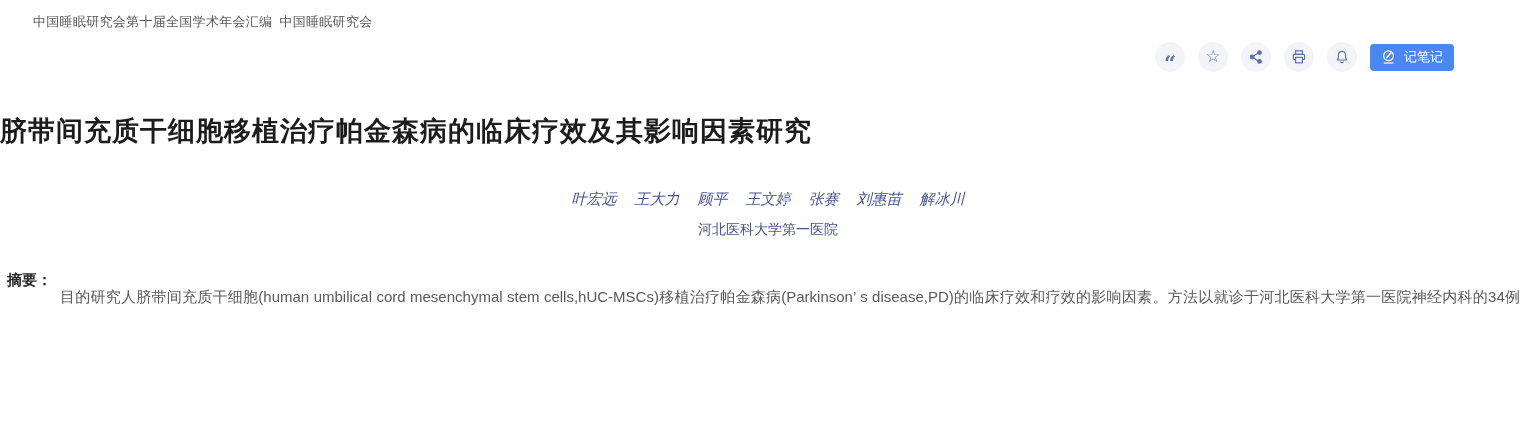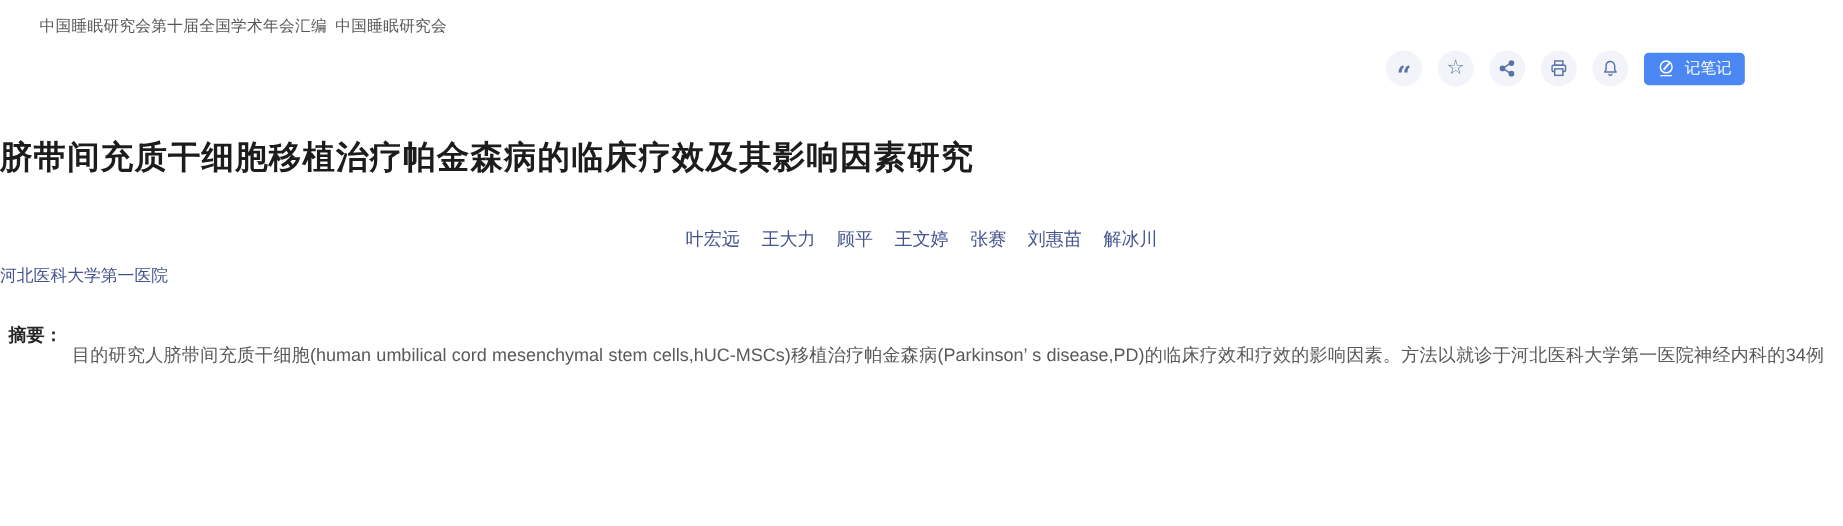--- a/index.html
+++ b/index.html
@@ -15,22 +15,22 @@
   .toolbar { position:absolute; top:42px; right:82px; display:flex; align-items:center; gap:13px; }
   .icon-btn { width:30px; height:30px; border-radius:50%; background:#f2f4fa; display:flex; align-items:center; justify-content:center; color:#5b74a8; cursor:pointer; }
   .icon-btn svg { display:block; }
   .glyph-quote { font-family:"DejaVu Serif","Liberation Serif",serif; font-size:21px; font-weight:700; line-height:1; margin-top:11px; }
   .glyph-star { font-size:17px; line-height:1; margin-top:-1px; }
   .note-btn { height:27px; padding:0 11px; border:none; border-radius:4px; background:#4b87f2; color:#ffffff; font-size:13px; display:flex; align-items:center; gap:6px; cursor:pointer; font-family:inherit; }
 
   
   .title { position:absolute; top:113px; left:0; width:100%; text-align:left; font-size:27px; font-weight:600; color:#1c1c1c; letter-spacing:1px; }
   .authors { position:absolute; top:190px; left:0; width:100%; text-align:center; font-size:15px; color:#45548e; }
-  .authors span { margin:0 9px; cursor:pointer; }
-  .affiliation { position:absolute; top:221px; left:0; width:100%; font-size:14px; color:#45548e; cursor:pointer; }
+  .authors span { margin:0 9px; cursor:pointer;font-style:italic; }
+  .affiliation { position:absolute; top:221px; left:0; width:100%; text-align:center; font-size:14px; color:#45548e; cursor:pointer; }
 
   
   .abstract { position:absolute; top:247px; left:7px; right:16px; }
   .abstract .label { position:absolute; left:0; top:0; font-size:15px; line-height:30px; font-weight:700; color:#262626;margin-top:18px; }
   .abstract p { padding-left:33px; text-indent:20px; font-size:15px; line-height:30px; color:#595959; text-align:justify;margin-top:35px; }
   .more-link { display:inline-block; margin-left:53px; margin-top:2px; font-size:14px; line-height:20px; color:#44548c; cursor:pointer; }
 
   
   .keywords { position:absolute; top:406px; left:7px; right:16px; font-size:15px; line-height:24px;text-align:right; }
   .keywords .label { font-weight:700; color:#262626; margin-right:18px; }

